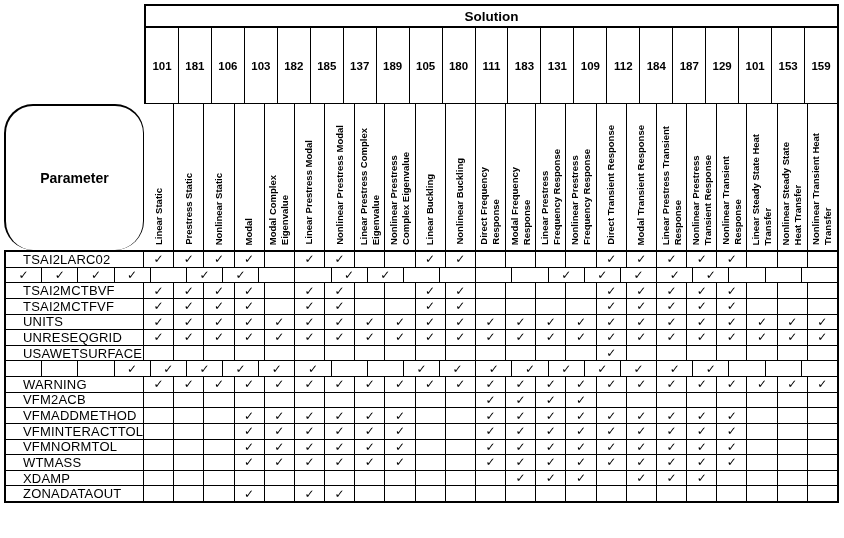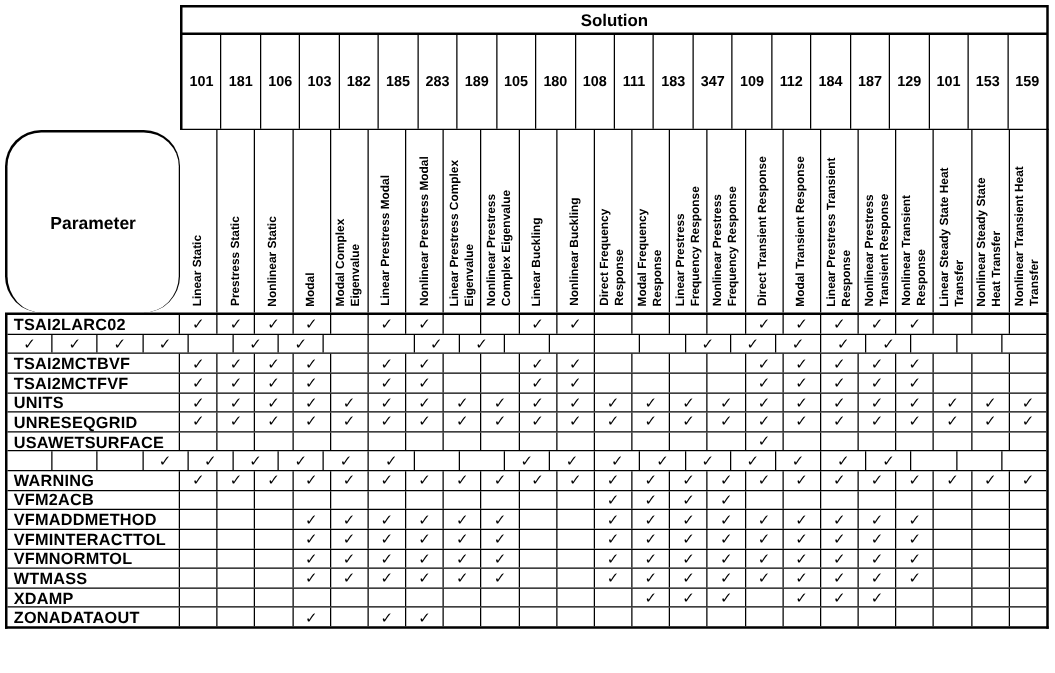--- a/index.html
+++ b/index.html
@@ -51,22 +51,22 @@
   }
   .data-area {
     flex:1; display:flex; flex-direction:column; box-sizing:border-box;
     border-left:2px solid #000; border-right:2px solid #000;
     border-bottom:2px solid #000;
   }
   .d-row { flex:1; display:flex; min-height:0; }
   .d-row:not(:last-child) { border-bottom:1px solid #000; }
   .label-cell {
     flex:none; width:138px; box-sizing:border-box; border-right:1px solid #000;
-    display:flex; align-items:center; padding-left:5px;
-    font-size:13px; letter-spacing:0.2px;font-weight:bold;
+    display:flex; align-items:center; padding-left:17px;
+    font-size:13px; letter-spacing:0.2px;
   }
   .chk-cell {
     flex:1; box-sizing:border-box; display:flex;
     align-items:center; justify-content:center;
   }
   .chk-cell + .chk-cell { border-left:1px solid #000; }
   .check { font-size:12px; font-weight:bold; line-height:1; }
 </style>
 </head>
 <body>
@@ -81,28 +81,27 @@
 
     <div class="r-numbers">
       <div class="spacer"></div>
       <div class="cells" id="numbersCells">
           <div class="num-cell">101</div>
           <div class="num-cell">181</div>
           <div class="num-cell">106</div>
           <div class="num-cell">103</div>
           <div class="num-cell">182</div>
           <div class="num-cell">185</div>
-          <div class="num-cell">283</div>
+          <div class="num-cell">137</div>
           <div class="num-cell">189</div>
           <div class="num-cell">105</div>
           <div class="num-cell">180</div>
-          <div class="num-cell">108</div>
           <div class="num-cell">111</div>
           <div class="num-cell">183</div>
-          <div class="num-cell">347</div>
+          <div class="num-cell">131</div>
           <div class="num-cell">109</div>
           <div class="num-cell">112</div>
           <div class="num-cell">184</div>
           <div class="num-cell">187</div>
           <div class="num-cell">129</div>
           <div class="num-cell">101</div>
           <div class="num-cell">153</div>
           <div class="num-cell">159</div>
         </div>
     </div>

